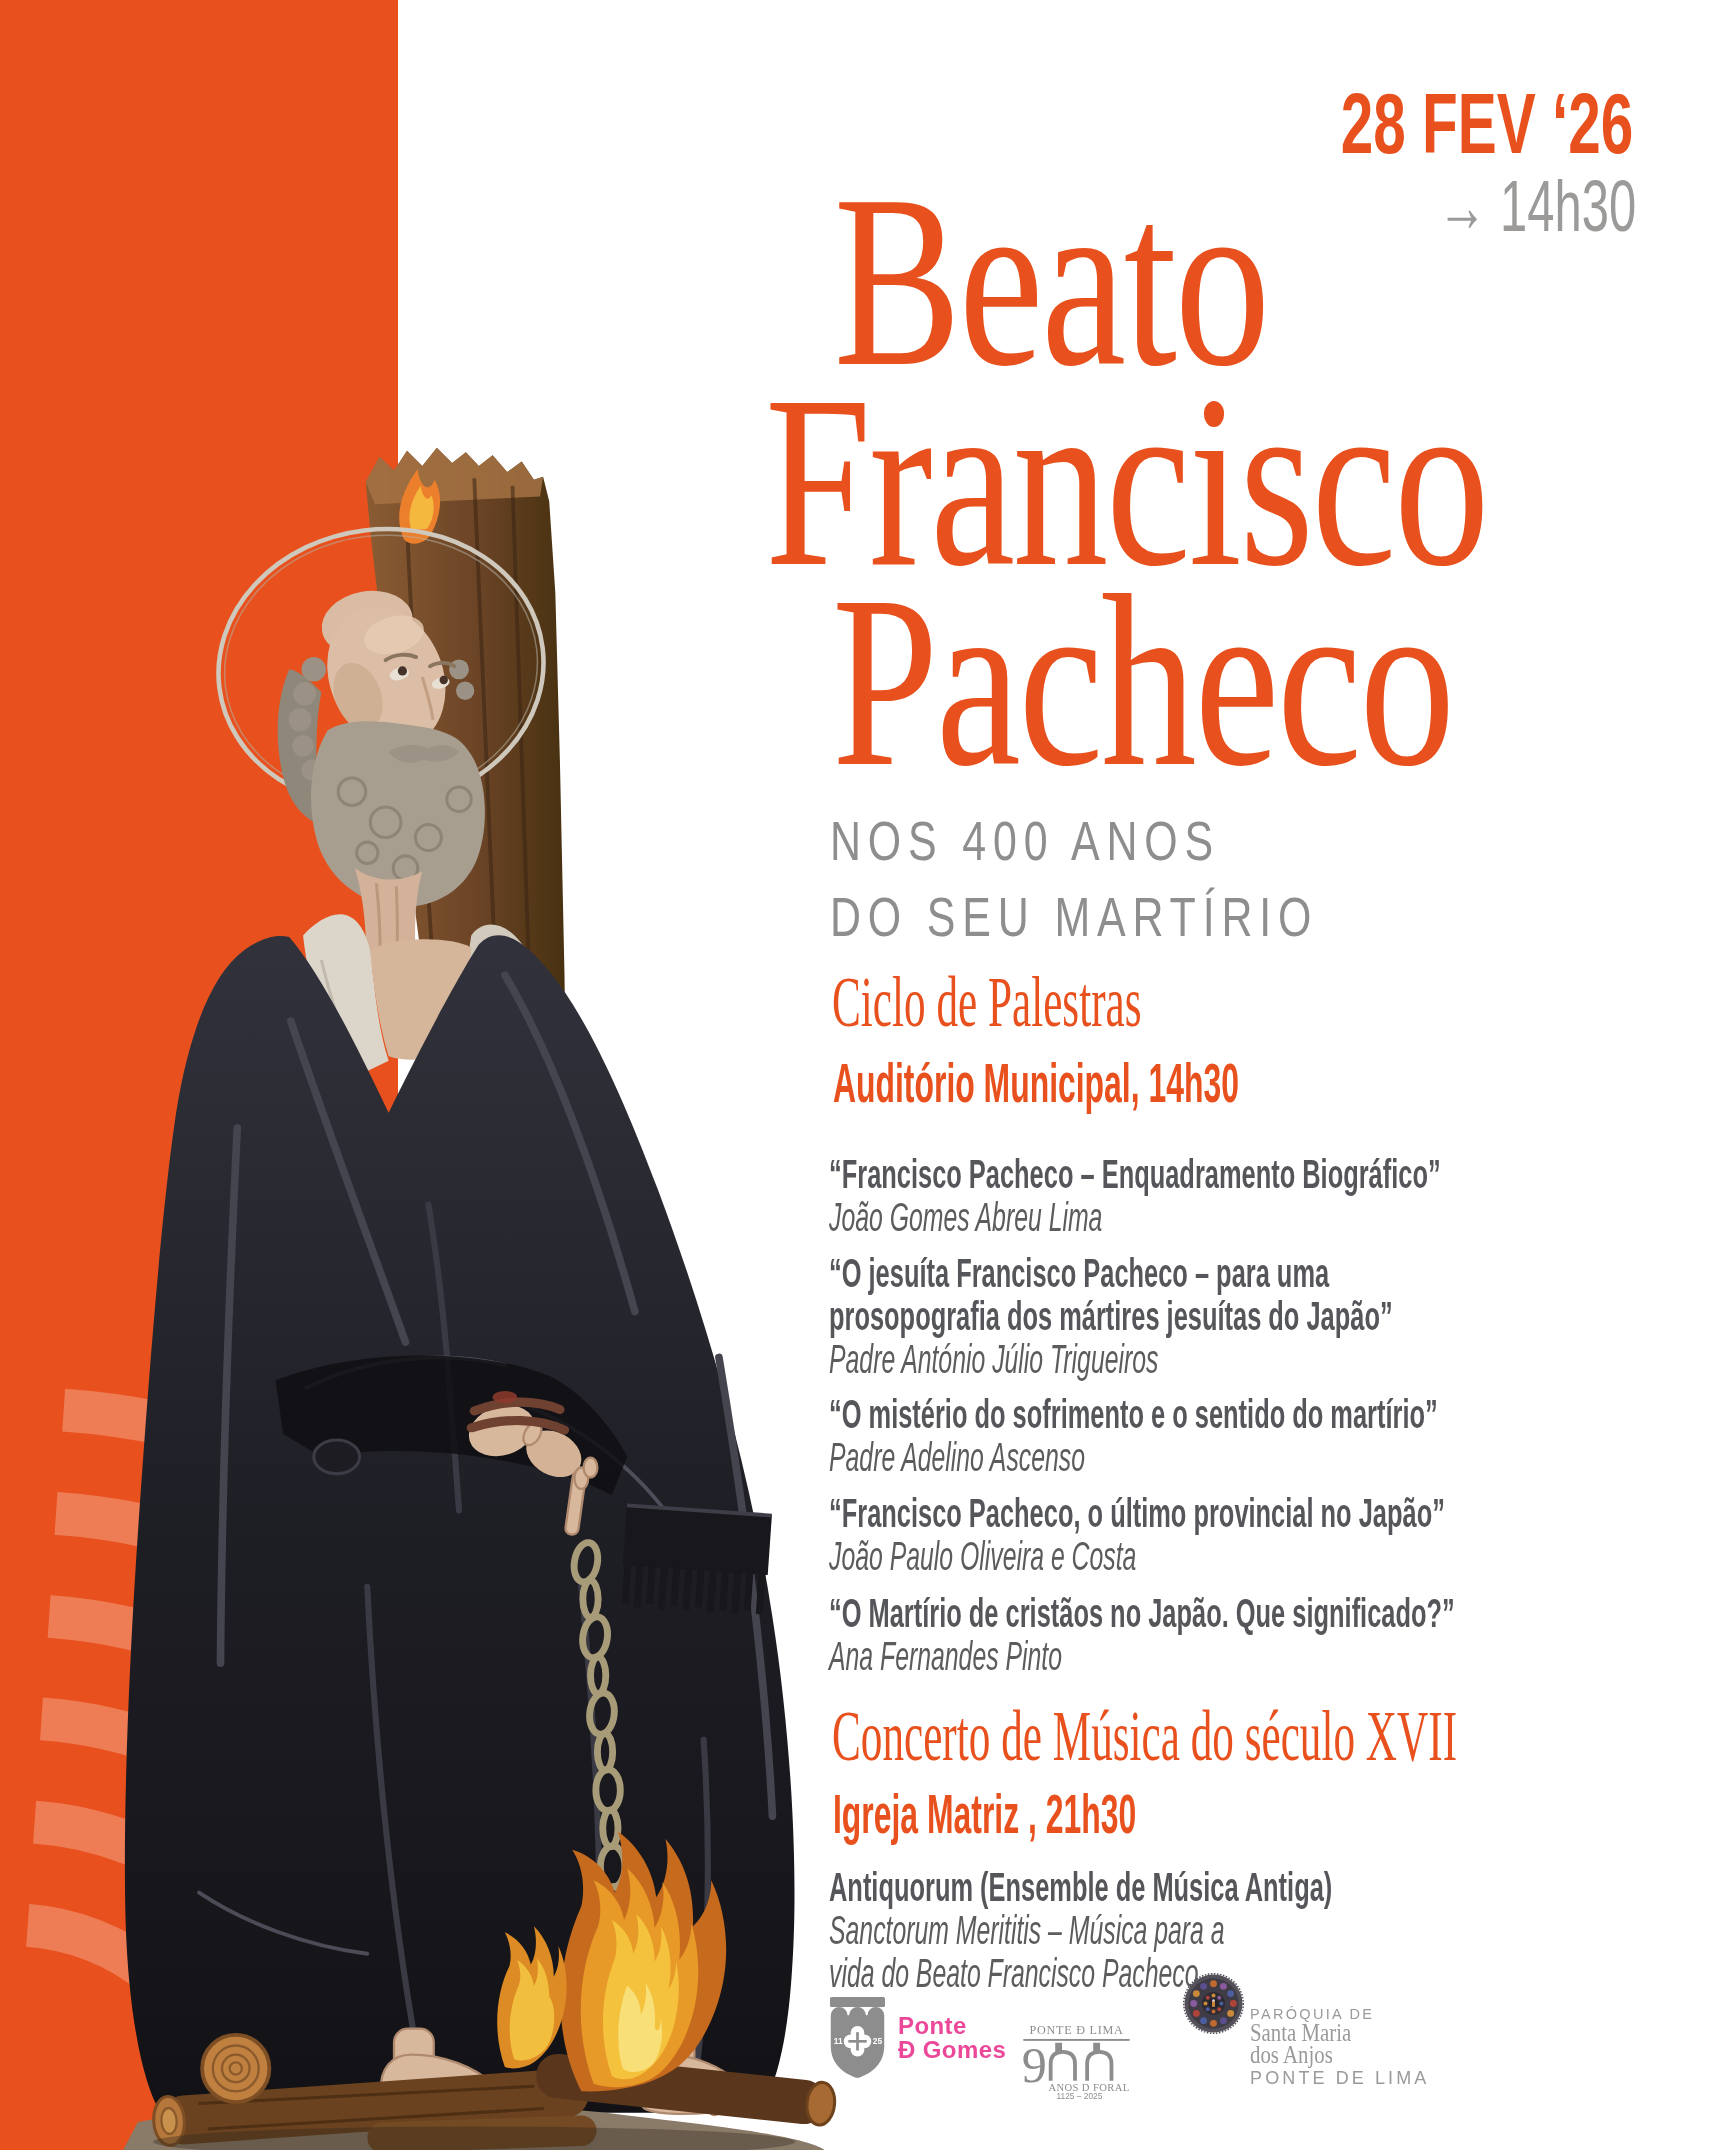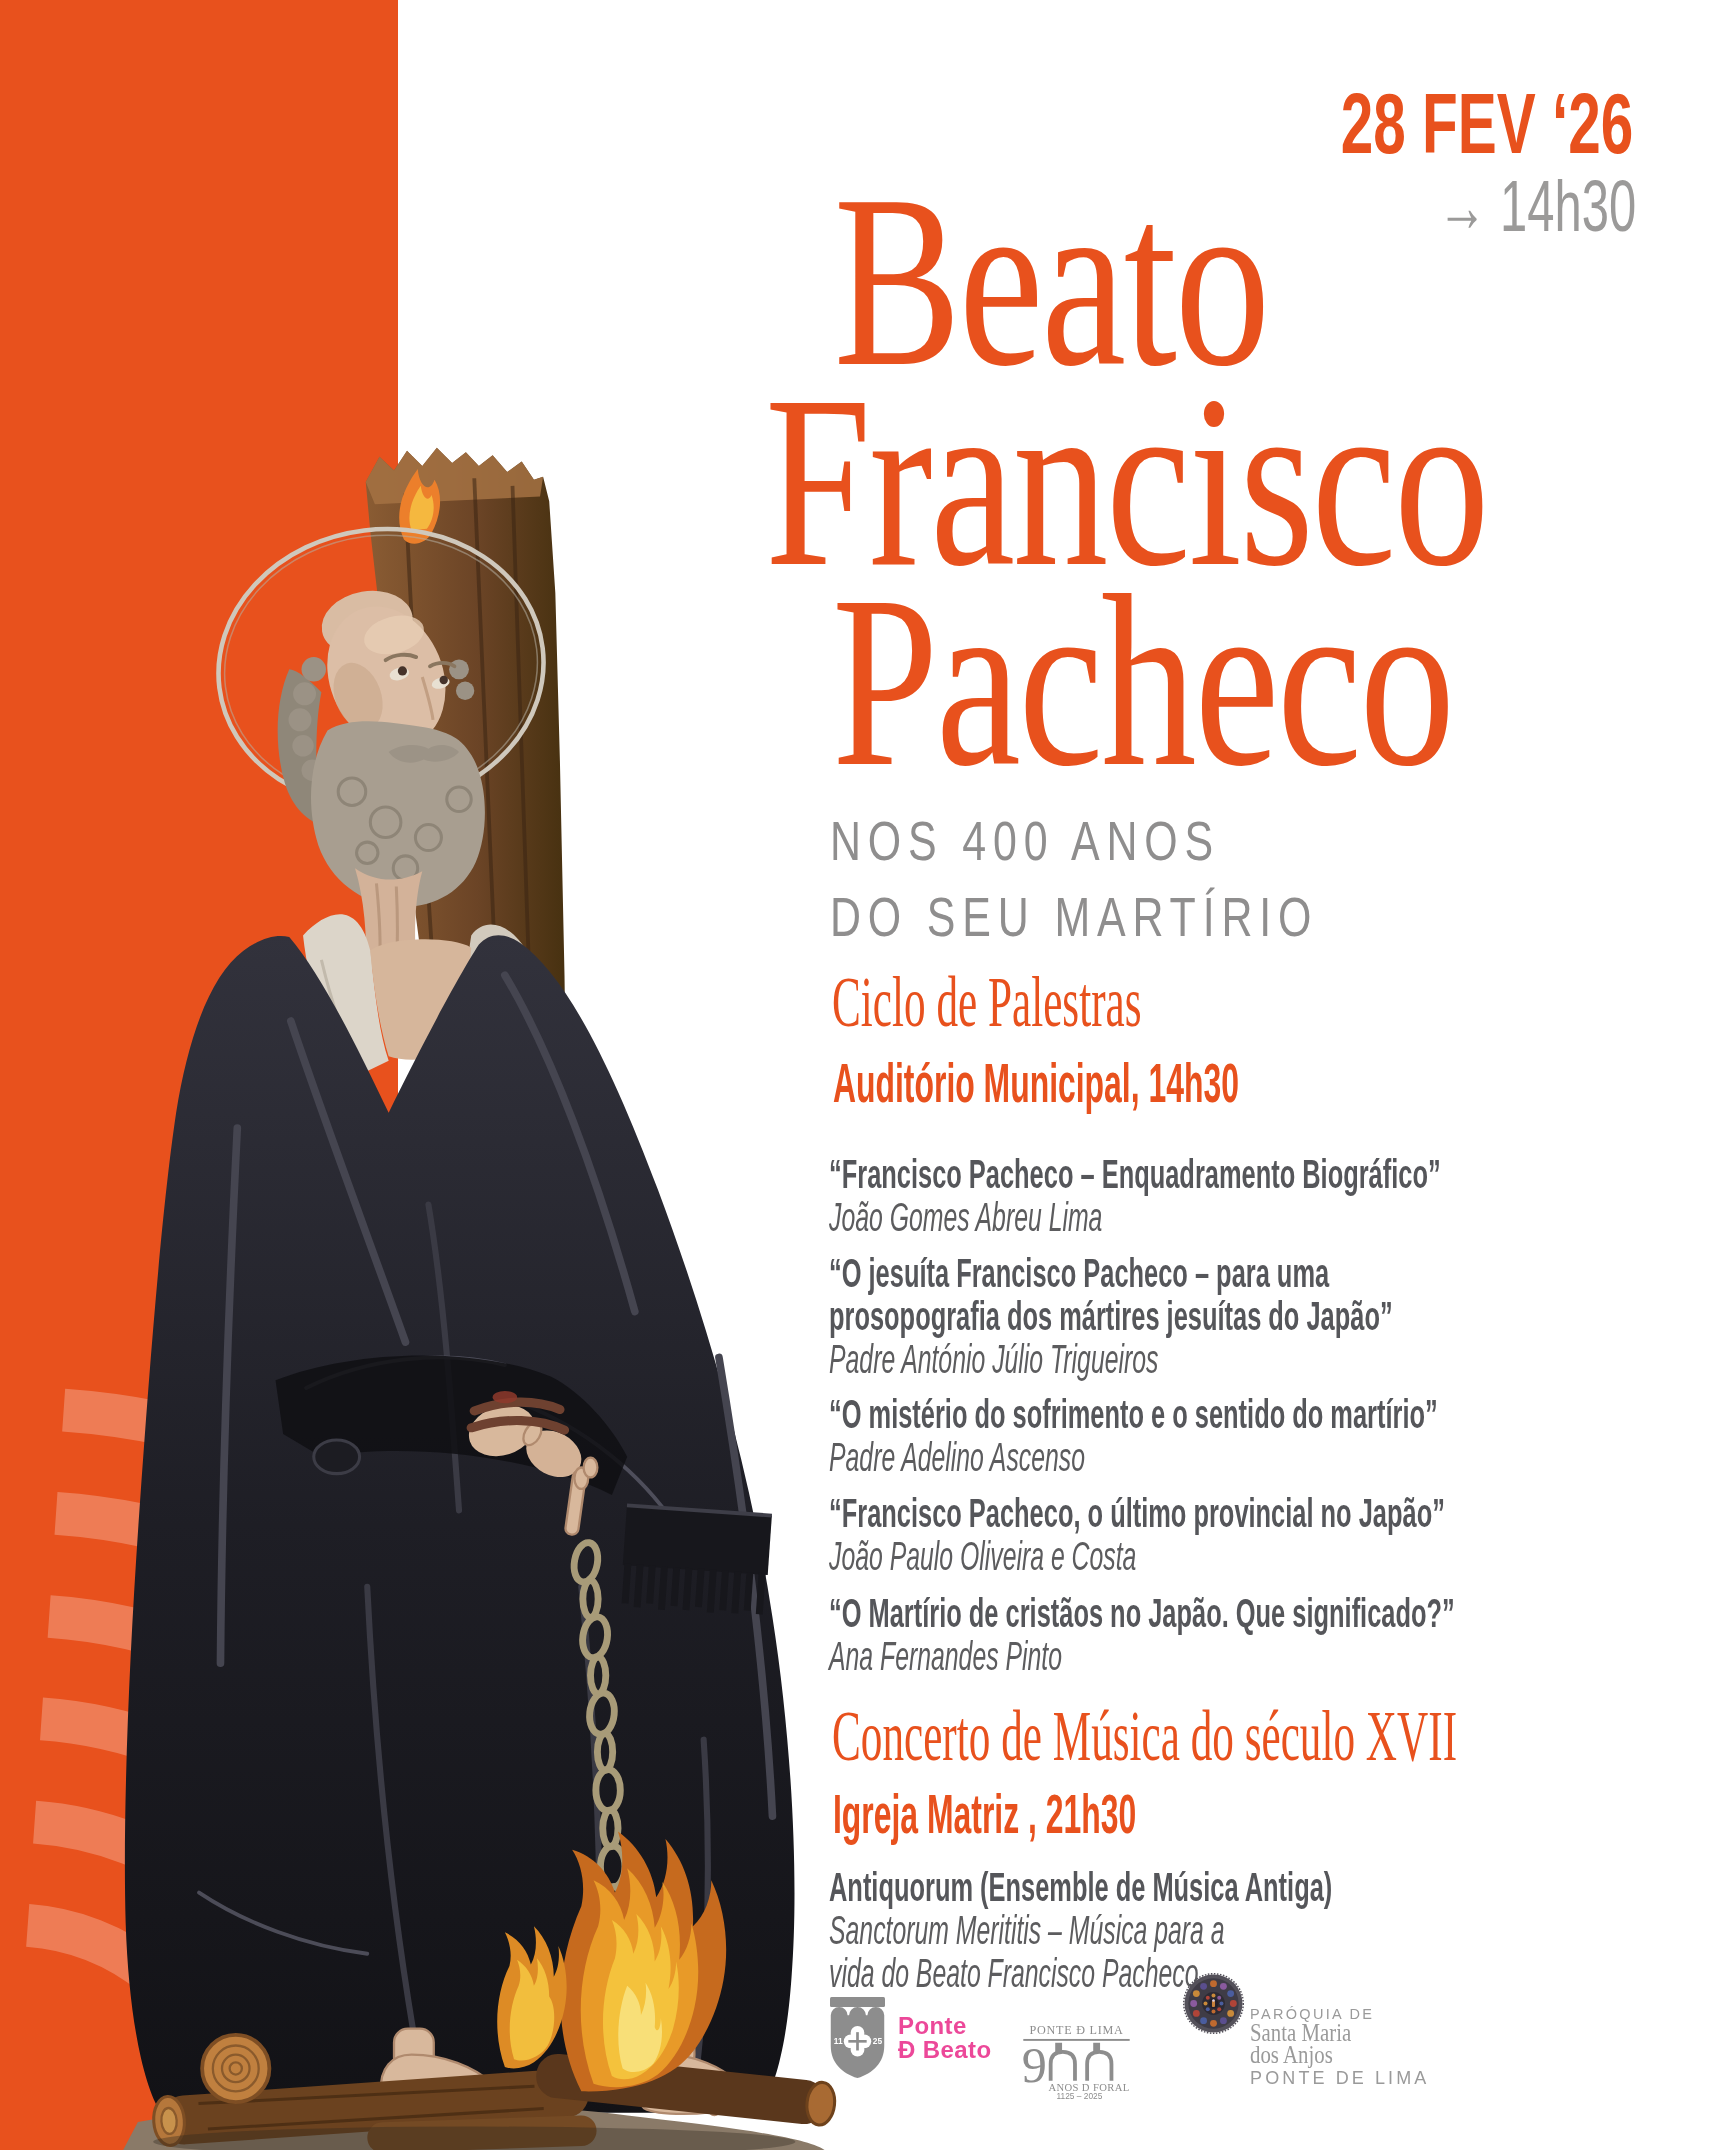--- a/index.html
+++ b/index.html
@@ -348,21 +348,21 @@
       </g>
       <g stroke="#8D8D8D" stroke-width="3.5">
         <line x1="36" y1="46" x2="36" y2="70"></line>
           <line x1="24" y1="58" x2="48" y2="58"></line>
       </g>
       <text x="5" y="62" font-size="11" font-weight="700" fill="#FFFFFF" font-family="Liberation Sans, sans-serif">11</text>
       <text x="56" y="62" font-size="11" font-weight="700" fill="#FFFFFF" font-family="Liberation Sans, sans-serif">25</text>
     </svg>
     <div class="muni-name">
       <div>Ponte</div>
-      <div>Ð Beato</div>
+      <div>Ð Gomes</div>
     </div>
   </div>
 
   <div class="abs logo-foral">
     <svg width="107" height="76" viewBox="0 0 140 100">
       <text x="70" y="14" text-anchor="middle" font-size="16" letter-spacing="1" fill="#8D8D8D" font-family="Liberation Serif, serif">PONTE Ð LIMA</text>
       <rect x="0" y="21" width="140" height="2.5" fill="#8D8D8D"></rect>
       <text x="-2" y="78" font-size="66" fill="#8D8D8D" font-family="Liberation Serif, serif">9</text>
       <g stroke="#8D8D8D" stroke-width="5" fill="none">
         <path d="M36,76 L36,54 Q36,38 52,38 Q68,38 68,54 L68,76"></path>

